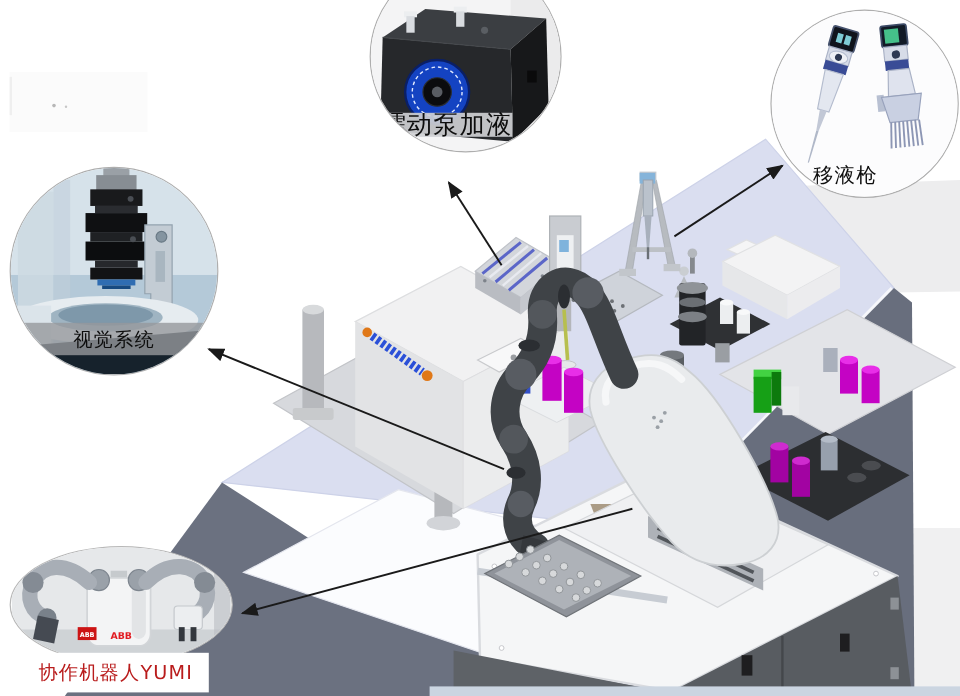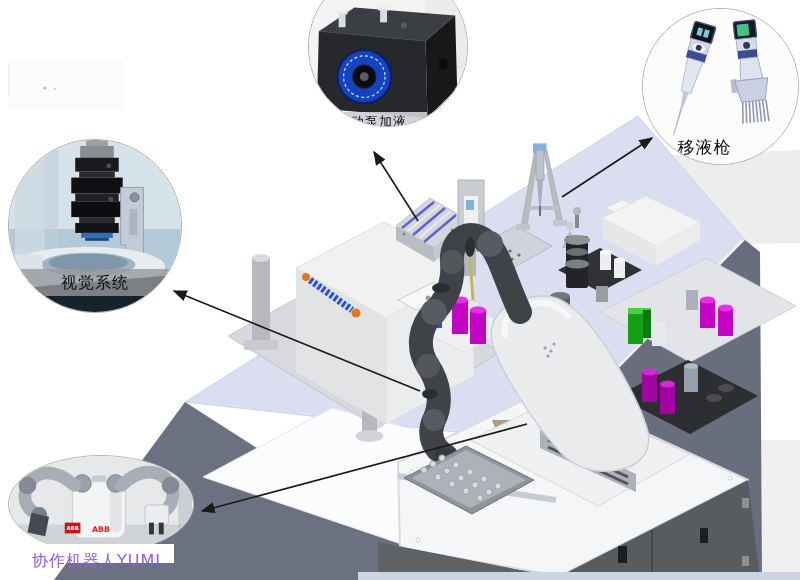--- a/index.html
+++ b/index.html
@@ -5,27 +5,27 @@
   html,body{margin:0;padding:0;background:#fff;}
   #stage{position:relative;width:800px;height:580px;background:#ffffff;overflow:hidden;
          font-family:"DejaVu Sans","Liberation Sans",sans-serif;}
   #stage svg{display:block;}
   .layer{position:absolute;left:0;top:0;}
   .callout{position:absolute;overflow:hidden;background:#fff;box-sizing:border-box;
            border:1px solid #aeaeae;border-radius:50%;}
   .callout svg{position:absolute;left:0;top:0;width:100%;height:100%;}
   .band{position:absolute;text-align:center;color:#0d0d0d;letter-spacing:1px;
         line-height:1.25;white-space:nowrap;}
-  #pump-band{left:8px;width:110px;top:144px;height:20px;background:rgba(206,207,210,.92);
-             font-size:13px;line-height:20px;}
+  #pump-band{left:8px;width:110px;top:126px;height:20px;background:rgba(206,207,210,.92);
+             font-size:21px;line-height:20px;}
   #vision-band{left:0;right:0;top:129px;height:27px;background:rgba(150,152,156,.80);
                font-size:16px;line-height:27px;}
   #pipette-band{left:0;right:32px;top:126px;height:24px;font-size:17px;line-height:24px;}
-  #yumi-band{position:absolute;left:22px;top:544px;width:152px;height:19px;background:#ffffff;
-             color:#8b5cf6;font-size:16px;line-height:33px;padding-left:10px;letter-spacing:1px;
+  #yumi-band{position:absolute;left:22px;top:544px;width:152px;height:33px;background:#ffffff;
+             color:#b91c1c;font-size:16px;line-height:33px;padding-left:10px;letter-spacing:1px;
              box-sizing:border-box;white-space:nowrap;}
   #arrows{pointer-events:none;}
 </style>
 </head>
 <body>
 
 <div id="stage">
 
   <svg class="layer" width="800" height="580" viewBox="0 0 800 580">
 

